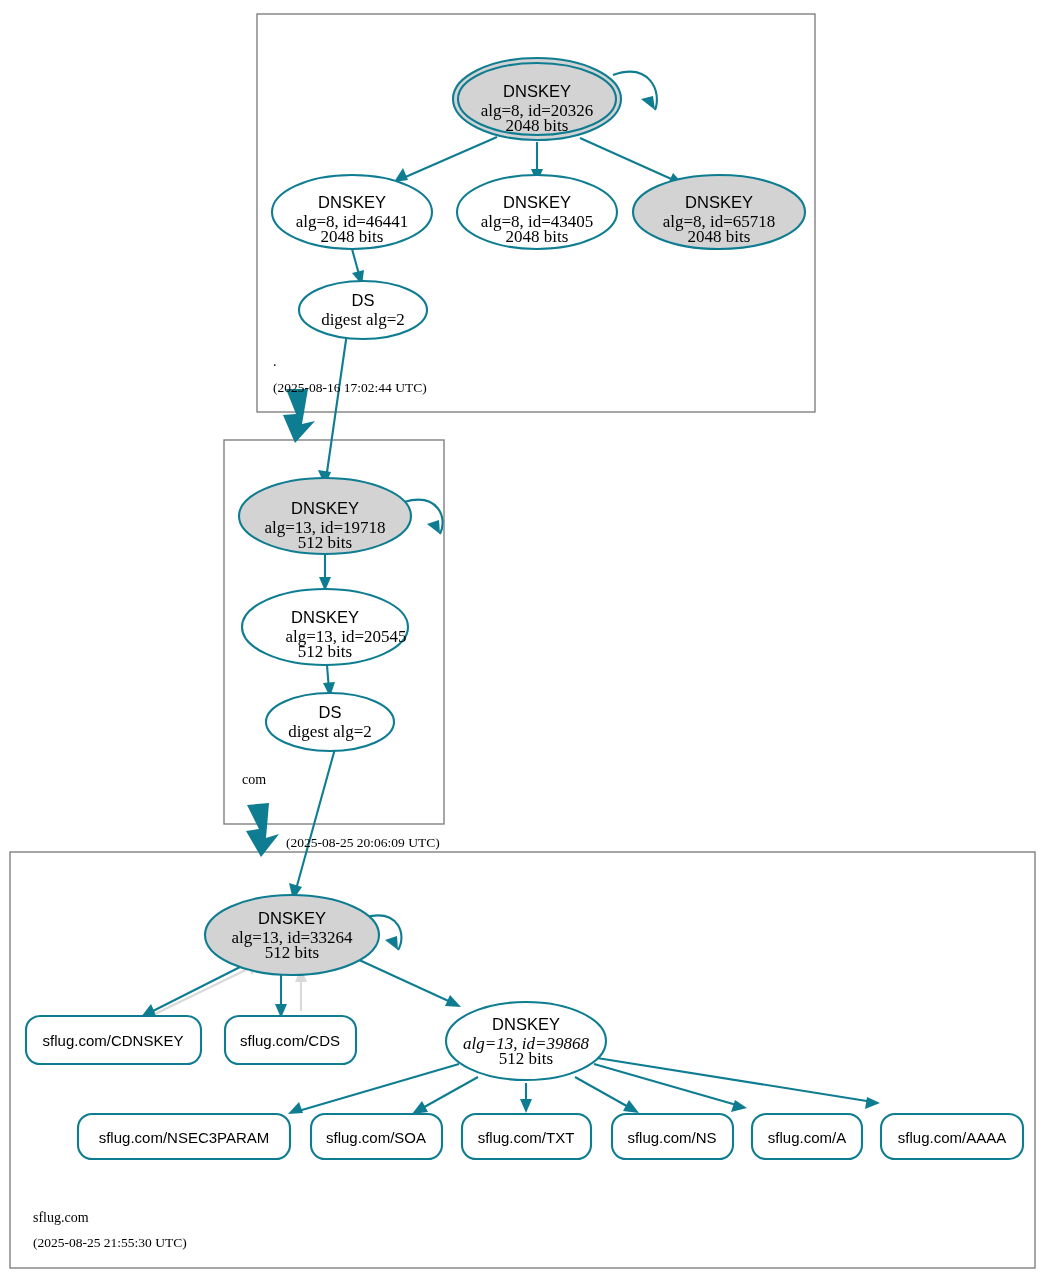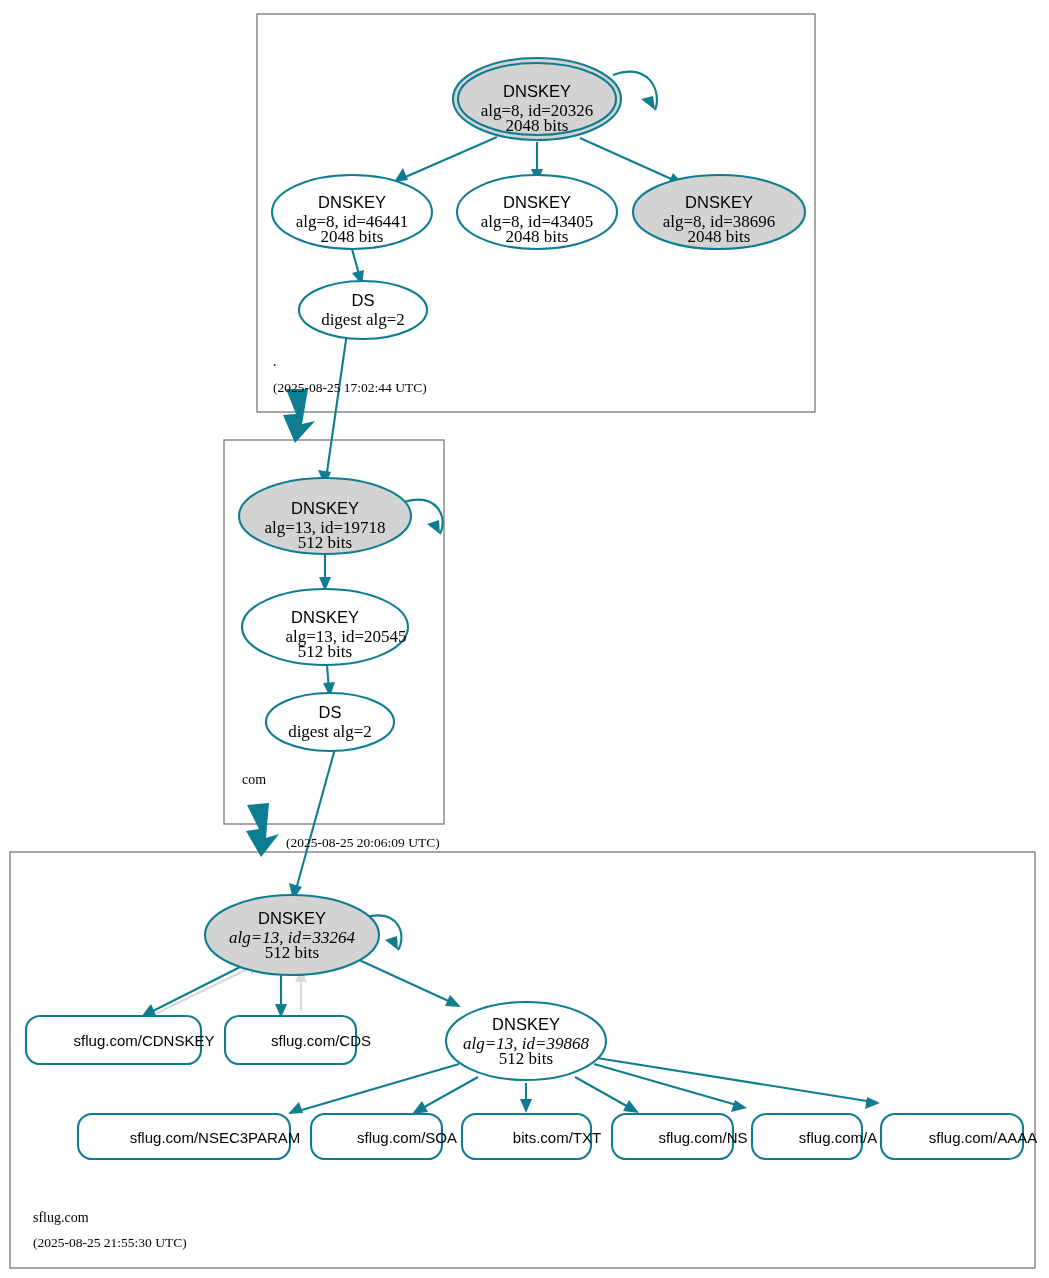--- a/index.html
+++ b/index.html
@@ -75,21 +75,20 @@
   }
   .t-sub {
     font-family: "Liberation Serif", serif;
     font-size: 17px;
     transform: translate(-50%, 0);
   }
   .t-rr {
     font-family: "Liberation Sans", sans-serif;
     font-size: 15px;
     transform: translate(-50%, -50%);
-    margin-left: 31px;
   }
   .t-zone {
     font-family: "Liberation Serif", serif;
     font-size: 14px;
   }
   .t-stamp {
     font-family: "Liberation Serif", serif;
     font-size: 13.5px;
   }
 </style>
@@ -255,56 +254,56 @@
 
   <div class="t t-title" style="left:352px; top:194px;">DNSKEY</div>
   <div class="t t-sub" style="left:352px; top:213px;">alg=8, id=46441</div>
   <div class="t t-sub" style="left:352px; top:228px;">2048 bits</div>
 
   <div class="t t-title" style="left:537px; top:194px;">DNSKEY</div>
   <div class="t t-sub" style="left:537px; top:213px;">alg=8, id=43405</div>
   <div class="t t-sub" style="left:537px; top:228px;">2048 bits</div>
 
   <div class="t t-title" style="left:719px; top:194px;">DNSKEY</div>
-  <div class="t t-sub" style="left:719px; top:213px;">alg=8, id=38696</div>
+  <div class="t t-sub" style="left:719px; top:213px;">alg=8, id=65718</div>
   <div class="t t-sub" style="left:719px; top:228px;">2048 bits</div>
 
   <div class="t t-title" style="left:363px; top:292px;">DS</div>
   <div class="t t-sub" style="left:363px; top:311px;">digest alg=2</div>
 
   <div class="t t-zone" style="left:273px; top:355px;">.</div>
-  <div class="t t-stamp" style="left:273px; top:381px;">(2025-08-25 17:02:44 UTC)</div>
+  <div class="t t-stamp" style="left:273px; top:381px;">(2025-08-16 17:02:44 UTC)</div>
 
   <div class="t t-title" style="left:325px; top:500px;">DNSKEY</div>
   <div class="t t-sub" style="left:325px; top:519px;">alg=13, id=19718</div>
   <div class="t t-sub" style="left:325px; top:534px;">512 bits</div>
 
   <div class="t t-title" style="left:325px; top:609px;">DNSKEY</div>
   <div class="t t-sub" style="left:325px; top:628px;margin-left:21px;">alg=13, id=20545</div>
   <div class="t t-sub" style="left:325px; top:643px;">512 bits</div>
 
   <div class="t t-title" style="left:330px; top:704px;">DS</div>
   <div class="t t-sub" style="left:330px; top:723px;">digest alg=2</div>
 
   <div class="t t-zone" style="left:242px; top:773px;">com</div>
   <div class="t t-stamp" style="left:242px; top:836px;margin-left:44px;">(2025-08-25 20:06:09 UTC)</div>
 
   <div class="t t-title" style="left:292px; top:910px;">DNSKEY</div>
-  <div class="t t-sub" style="left:292px; top:929px;font-style:italic;">alg=13, id=33264</div>
+  <div class="t t-sub" style="left:292px; top:929px;">alg=13, id=33264</div>
   <div class="t t-sub" style="left:292px; top:944px;">512 bits</div>
 
   <div class="t t-title" style="left:526px; top:1016px;">DNSKEY</div>
   <div class="t t-sub" style="left:526px; top:1035px;font-style:italic;">alg=13, id=39868</div>
   <div class="t t-sub" style="left:526px; top:1050px;">512 bits</div>
 
   <div class="t t-rr" style="left:113px; top:1040px;">sflug.com/CDNSKEY</div>
   <div class="t t-rr" style="left:290px; top:1040px;">sflug.com/CDS</div>
   <div class="t t-rr" style="left:184px; top:1137px;">sflug.com/NSEC3PARAM</div>
   <div class="t t-rr" style="left:376px; top:1137px;">sflug.com/SOA</div>
-  <div class="t t-rr" style="left:526px; top:1137px;">bits.com/TXT</div>
+  <div class="t t-rr" style="left:526px; top:1137px;">sflug.com/TXT</div>
   <div class="t t-rr" style="left:672px; top:1137px;">sflug.com/NS</div>
   <div class="t t-rr" style="left:807px; top:1137px;">sflug.com/A</div>
   <div class="t t-rr" style="left:952px; top:1137px;">sflug.com/AAAA</div>
 
   <div class="t t-zone" style="left:33px; top:1211px;">sflug.com</div>
   <div class="t t-stamp" style="left:33px; top:1236px;">(2025-08-25 21:55:30 UTC)</div>
 
 </div>
 
 </body></html>

